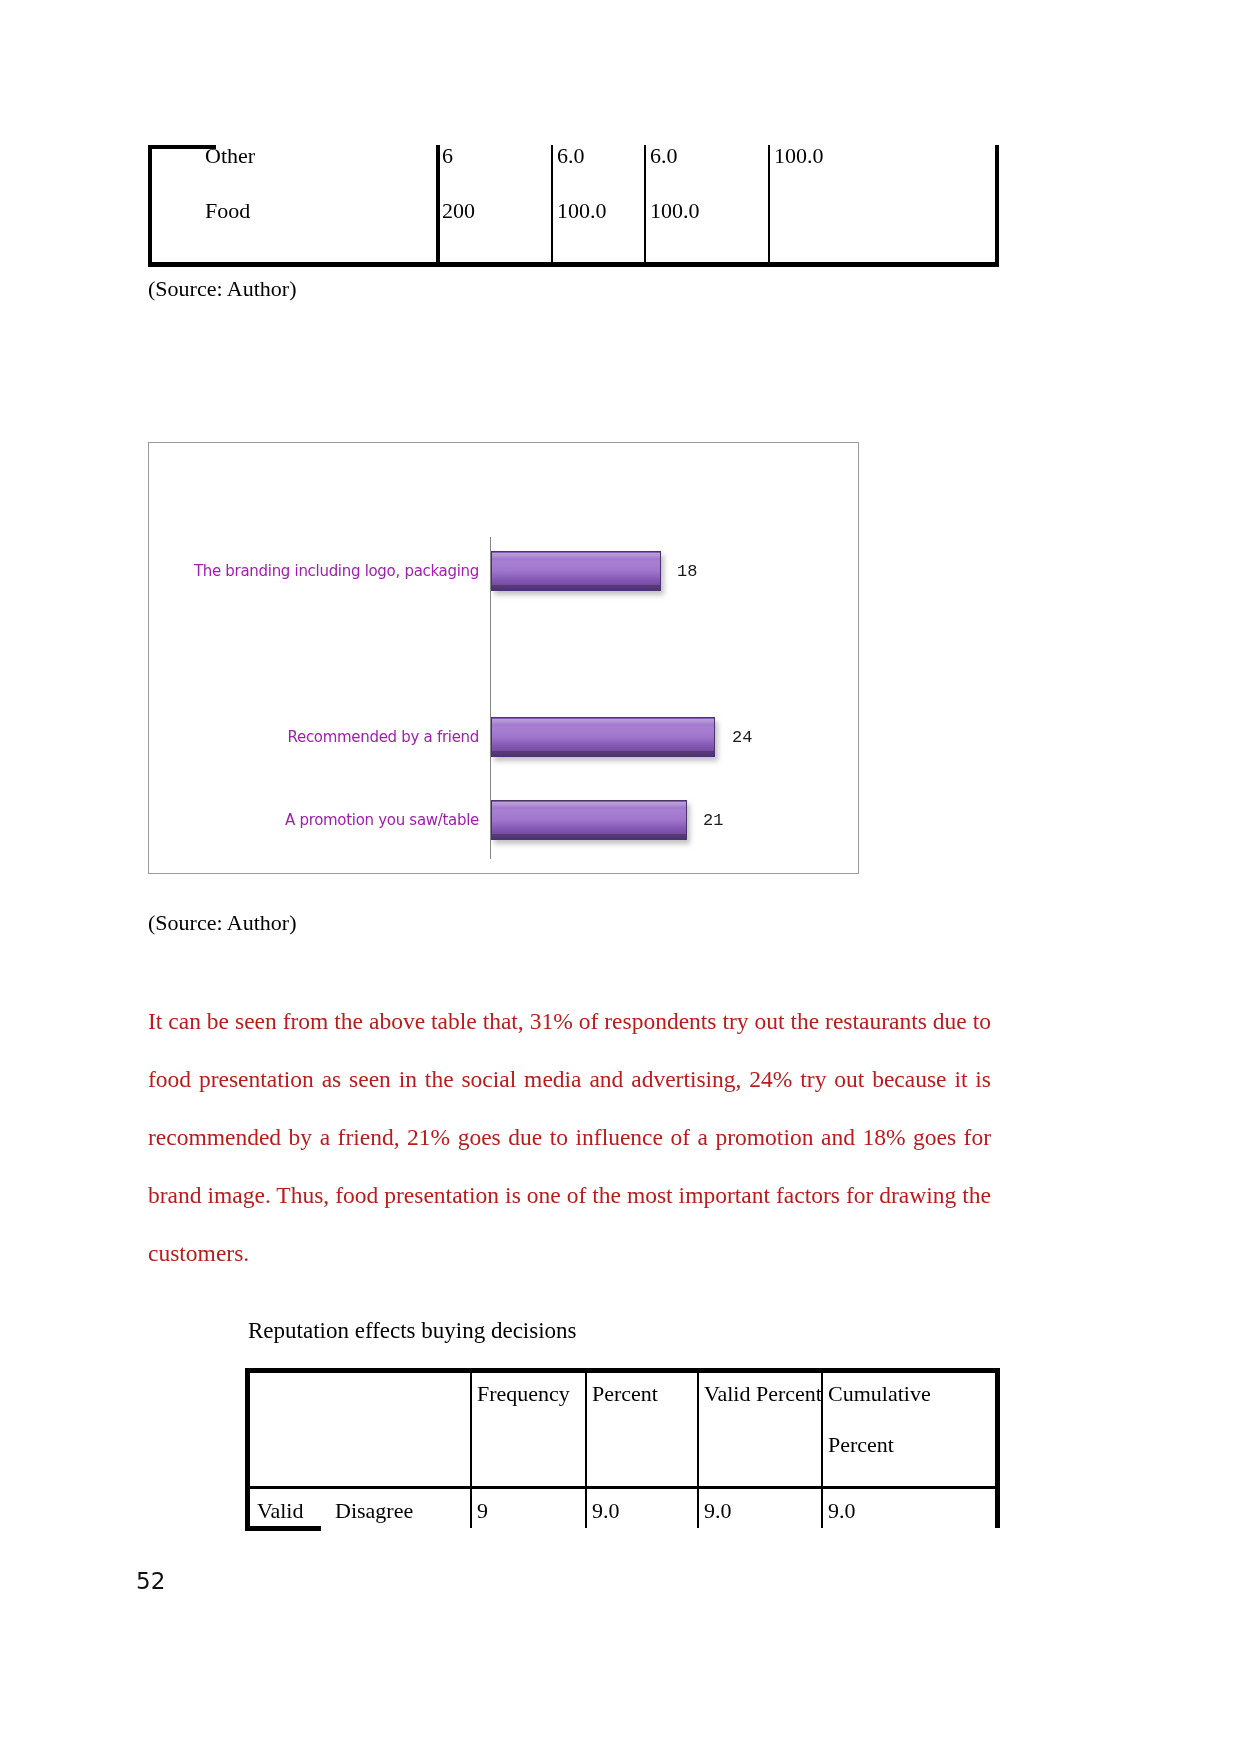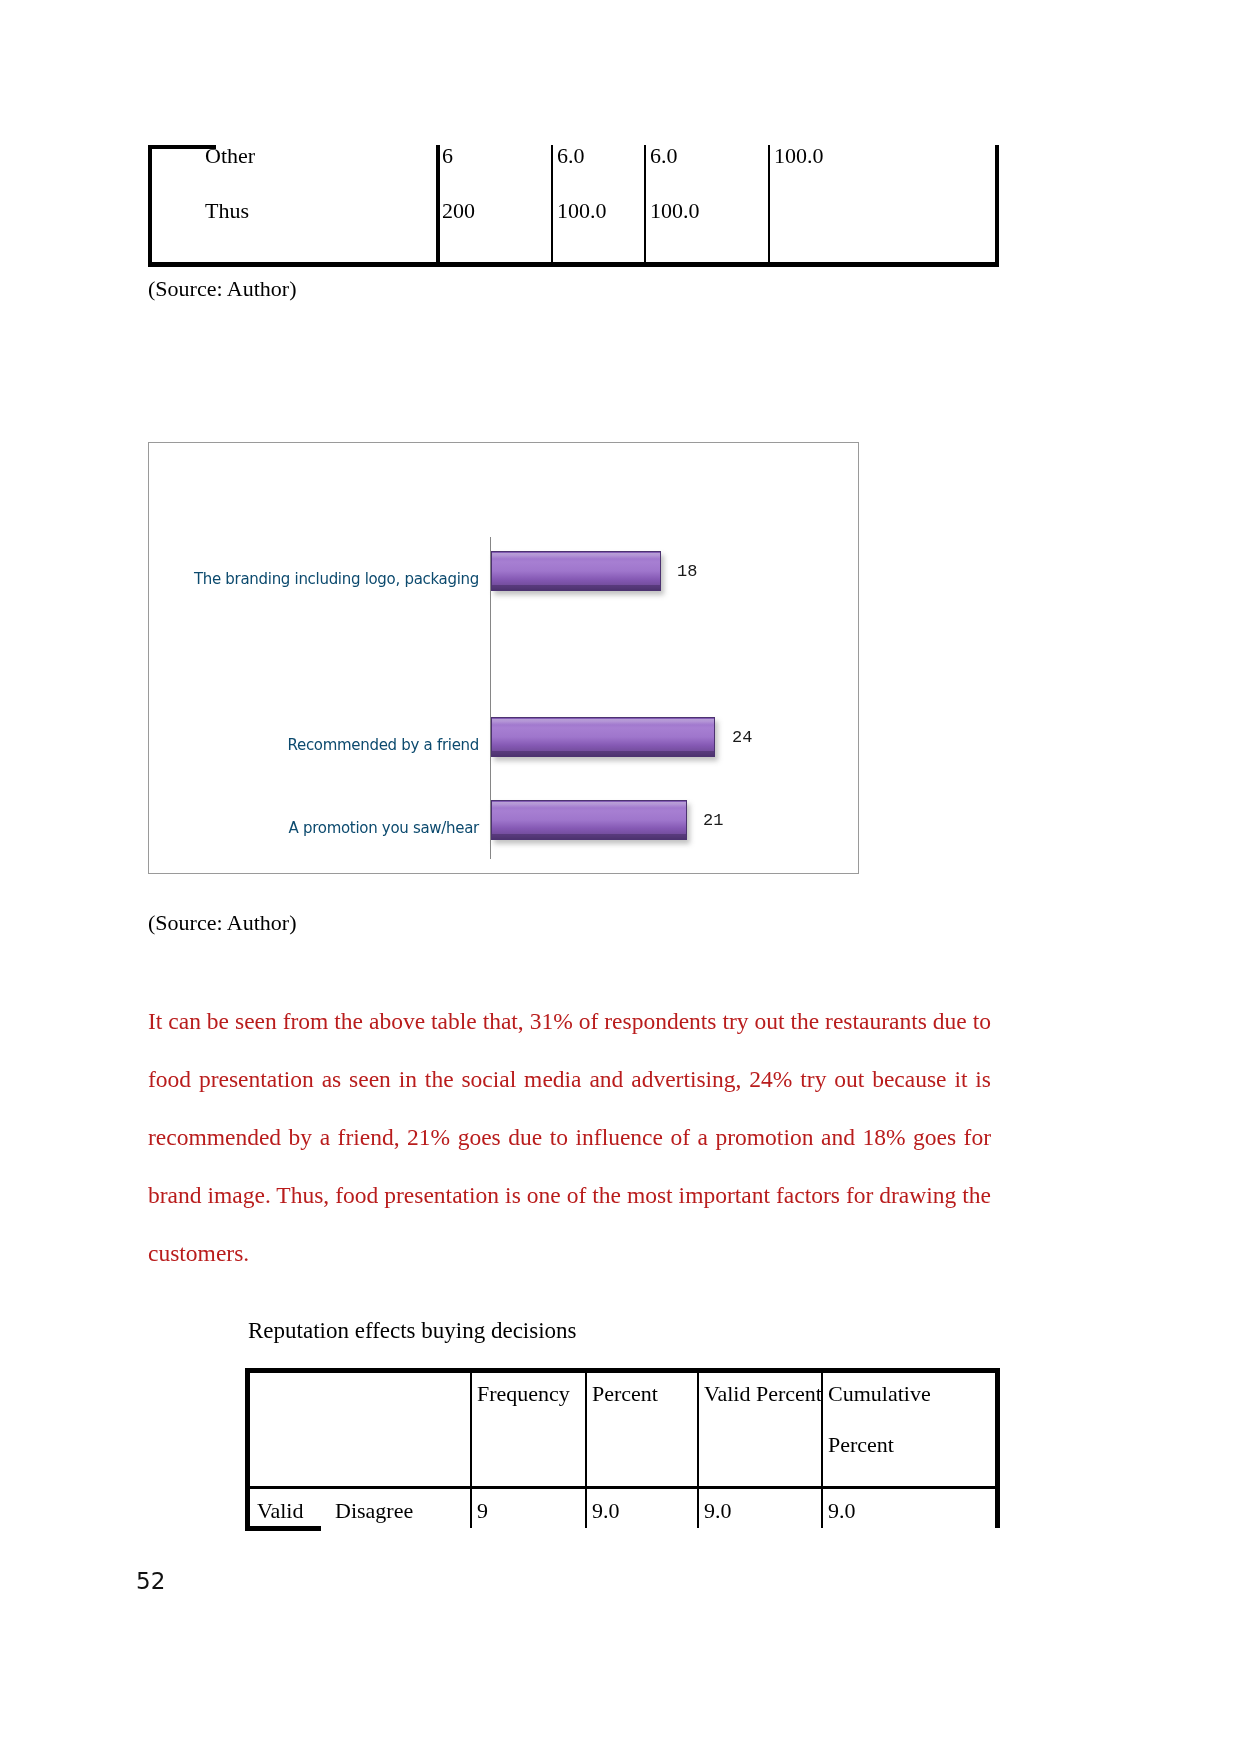--- a/index.html
+++ b/index.html
@@ -115,24 +115,23 @@
     width: 711px;
     height: 80px;
   }
   .cat-label {
     position: absolute;
     right: 381px;
     top: 50%;
     transform: translateY(-50%);
     font-family: "DejaVu Sans", sans-serif;
     font-size: 15px;
-    color: #0c4a6e;
+    color: #a21caf;
     white-space: nowrap;
     letter-spacing: -0.3px;
-    margin-top: 8px;
   }
   .bar-wrap {
     position: absolute;
     left: 342px;
     top: 50%;
     transform: translateY(-50%);
     height: 40px;
   }
   .bar {
     position: relative;
@@ -275,21 +274,21 @@
   <div class="vrule" style="left:496px;"></div>
   <div class="vrule" style="left:620px;"></div>
   <div class="vrule heavy" style="left:847px;"></div>
 
   <div class="tt-label" style="left:57px; top:0px;">Other</div>
   <div class="tt-cell" style="left:294px; top:0px;">6</div>
   <div class="tt-cell" style="left:409px; top:0px;">6.0</div>
   <div class="tt-cell" style="left:502px; top:0px;">6.0</div>
   <div class="tt-cell" style="left:626px; top:0px;">100.0</div>
 
-  <div class="tt-label" style="left:57px; top:55px;">Thus</div>
+  <div class="tt-label" style="left:57px; top:55px;">Food</div>
   <div class="tt-cell" style="left:294px; top:55px;">200</div>
   <div class="tt-cell" style="left:409px; top:55px;">100.0</div>
   <div class="tt-cell" style="left:502px; top:55px;">100.0</div>
   <div class="tt-cell" style="left:626px; top:55px;"></div>
 </div>
 
 <div class="source-note" style="left:148px; top:276px;">(Source: Author)</div>
 
 <div class="chart-box">
 
@@ -307,21 +306,21 @@
 
     <div class="bar-row" style="top:166px;">
       <div class="cat-label">Recommended by a friend</div>
       <div class="bar-wrap" style="width:224px;">
         <div class="bar"></div>
       </div>
       <div class="bar-value" style="left:583px;">24</div>
     </div>
 
     <div class="bar-row" style="top:249px;">
-      <div class="cat-label">A promotion you saw/hear</div>
+      <div class="cat-label">A promotion you saw/table</div>
       <div class="bar-wrap" style="width:196px;">
         <div class="bar"></div>
       </div>
       <div class="bar-value" style="left:554px;">21</div>
     </div>
   </div>
 </div>
 
 <div class="source-note" style="left:148px; top:910px;">(Source: Author)</div>
 

